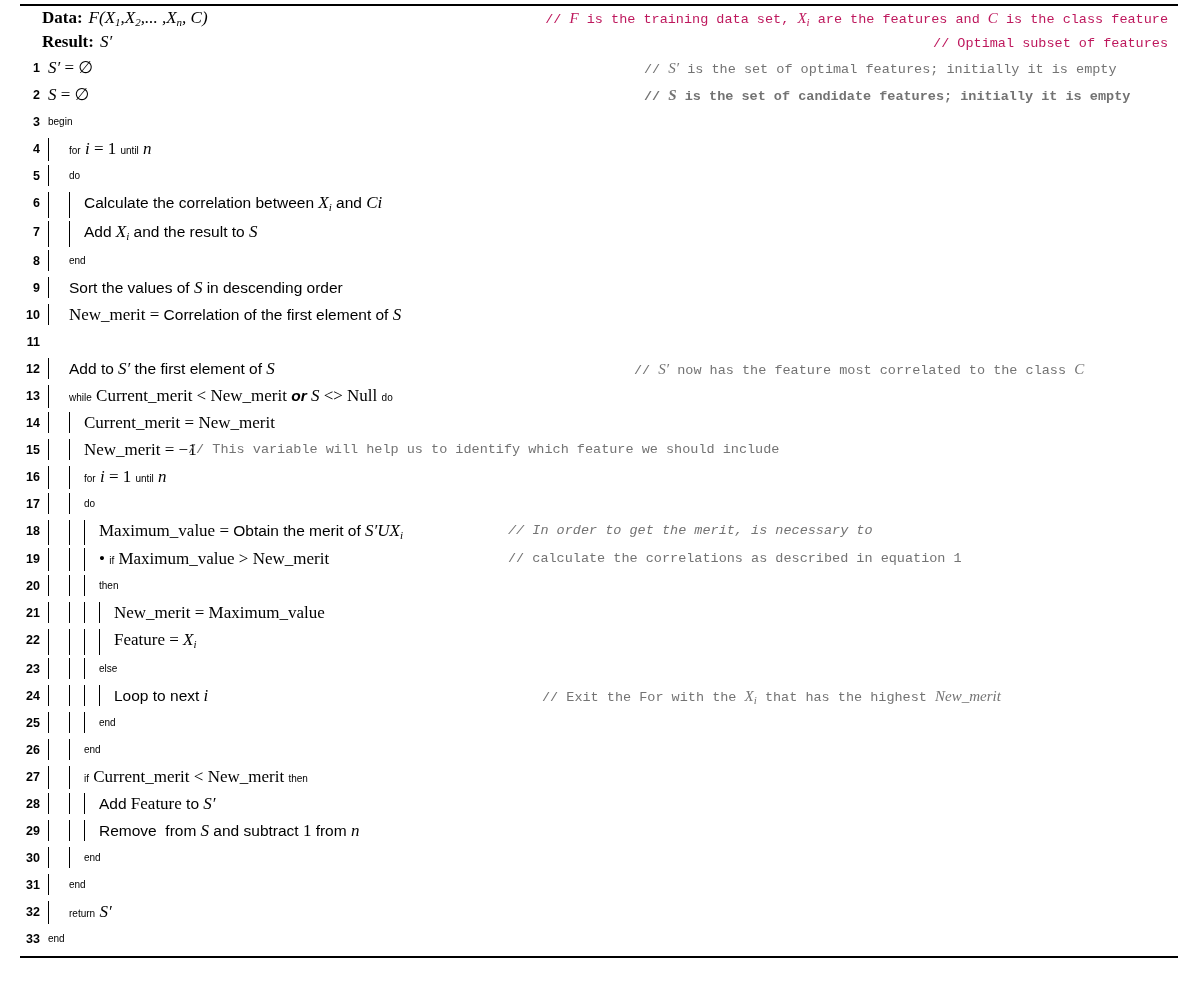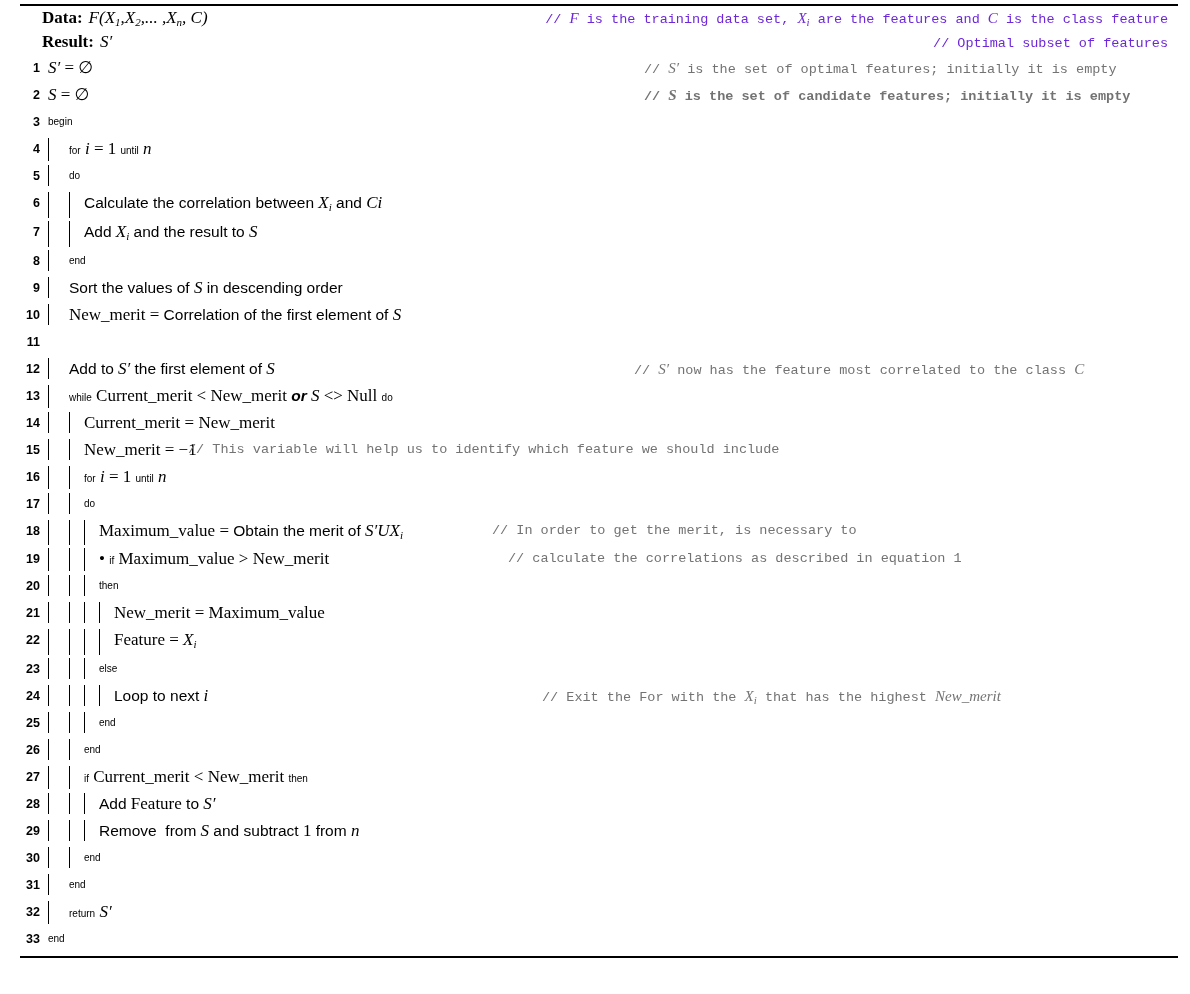--- a/index.html
+++ b/index.html
@@ -45,21 +45,21 @@
     margin-left: 22px;
   }
   .hdr-val {
     font-size: 17px;
     font-style: italic;
     margin-left: 6px;
     font-family: "Liberation Serif", serif;
   }
   .hdr-comment {
     margin-left: auto;
-    color: #6d28d9;
+    color: #be185d;
     font-family: "Liberation Mono", monospace;
     font-size: 13.5px;
     white-space: pre;
     padding-right: 2px;
   }
   .rows {
     padding: 0 16px 0 16px;
   }
   .row {
     display: flex;
@@ -322,21 +322,21 @@
       <div class="lineno">18</div>
       <div class="codecell">
         <span class="indent sp8"></span>
           <span class="bar"></span>
           <span class="indent sp20"></span>
           <span class="bar"></span>
           <span class="indent sp14"></span>
           <span class="bar"></span>
           <span class="indent sp14"></span>
         <span class="code">Maximum_value = <span class="sans">Obtain the merit of</span> <span class="math it">S</span><span class="prime">′</span><span class="math it">U</span><span class="math it">X</span><sub class="it">i</sub></span>
-        <span class="comment" style="left:452px;">// In order to get the merit, is necessary to</span>
+        <span class="comment" style="left:468px;font-style:italic;">// In order to get the merit, is necessary to</span>
       </div>
     </div>
 
     <div class="row">
       <div class="lineno">19</div>
       <div class="codecell">
         <span class="indent sp8"></span>
           <span class="bar"></span>
           <span class="indent sp20"></span>
           <span class="bar"></span>

